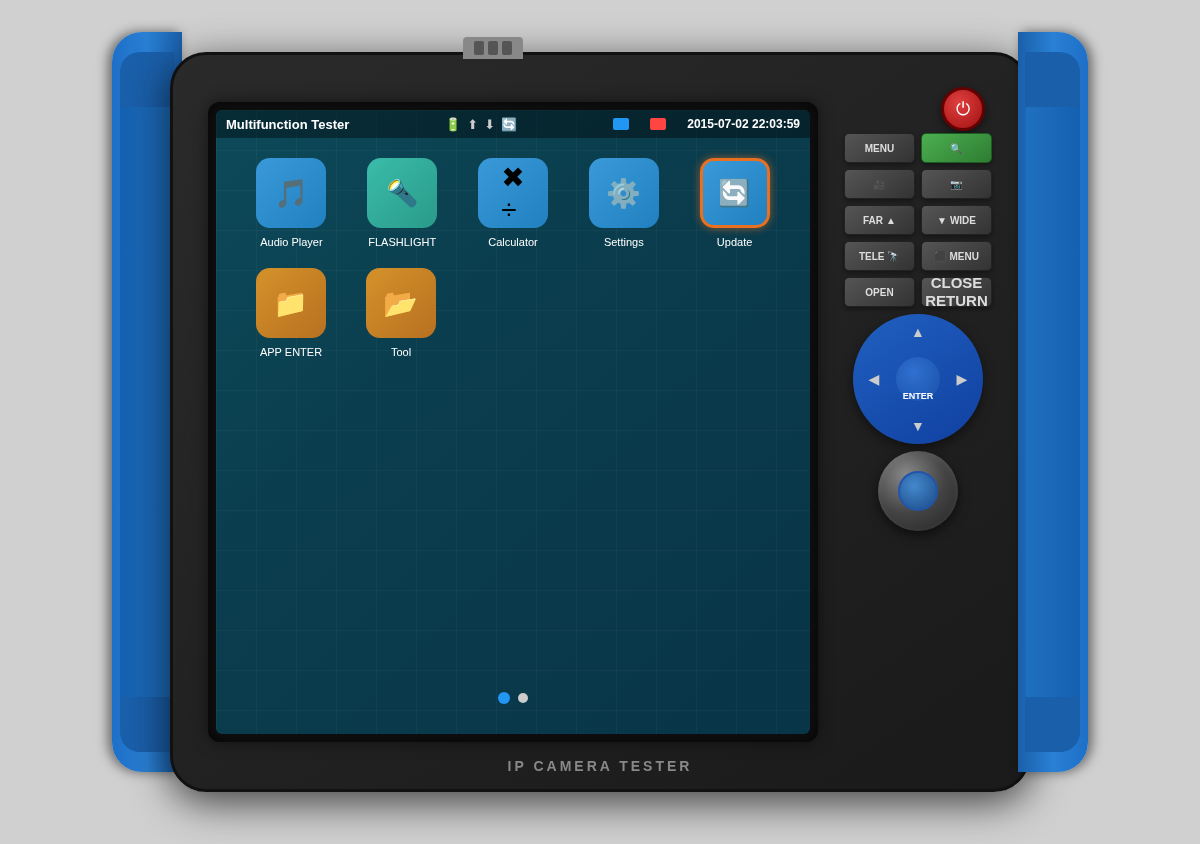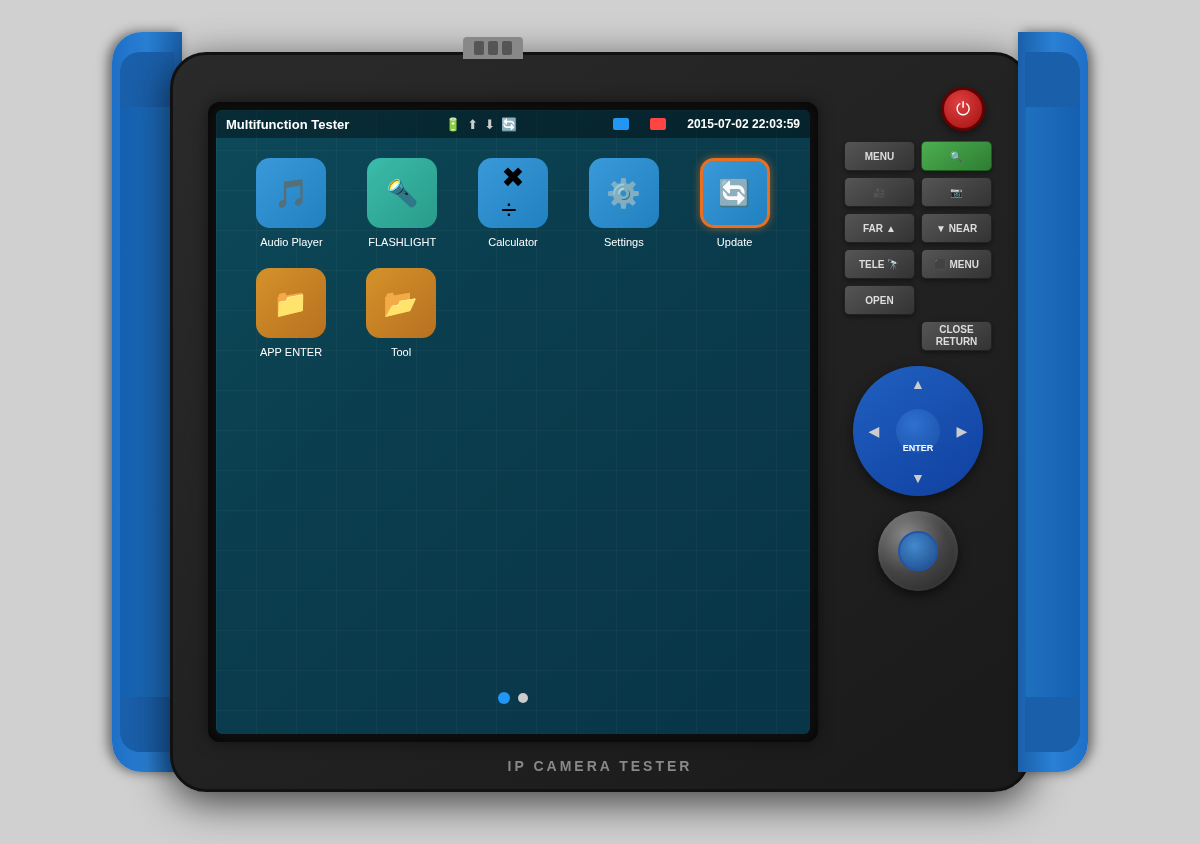--- a/index.html
+++ b/index.html
@@ -291,21 +291,21 @@
     }
 
     
     .control-panel {
       flex: 0 0 170px;
       height: 700px;
       display: flex;
       flex-direction: column;
       align-items: center;
       padding: 15px 10px;
-      gap: 10px;
+      gap: 2px;
     }
 
     
     .power-btn {
       width: 44px;
       height: 44px;
       border-radius: 50%;
       background: radial-gradient(circle at 40% 35%, #e04040, #a01010);
       border: 3px solid #600;
       display: flex;
@@ -556,34 +556,34 @@
           </div>
           <div class="ctrl-btn">
             <span>📷</span>
           </div>
           <div class="ctrl-btn">
             <span>FAR</span>
             <span>▲</span>
           </div>
           <div class="ctrl-btn">
             <span>▼</span>
-            <span>NEAR</span>
+            <span>WIDE</span>
           </div>
           <div class="ctrl-btn">
             <span>TELE</span>
             <span>🔭</span>
           </div>
           <div class="ctrl-btn">
             <span>⬛</span>
             <span>MENU</span>
           </div>
           <div class="ctrl-btn">
             <span>OPEN</span>
           </div>
-          <div class="ctrl-btn" style="font-size:10px; line-height:1.2; text-align:center;margin-top:36px;">
+          <div class="ctrl-btn" style="font-size:15px; line-height:1.2; text-align:center;">
             <span>CLOSE<br>RETURN</span>
           </div>
         </div>
 
         <div class="dpad-container">
           <div class="dpad-ring"></div>
           <div class="dpad-btn dpad-up">▲</div>
           <div class="dpad-btn dpad-down">▼</div>
           <div class="dpad-btn dpad-left">◀</div>
           <div class="dpad-btn dpad-right">▶</div>

